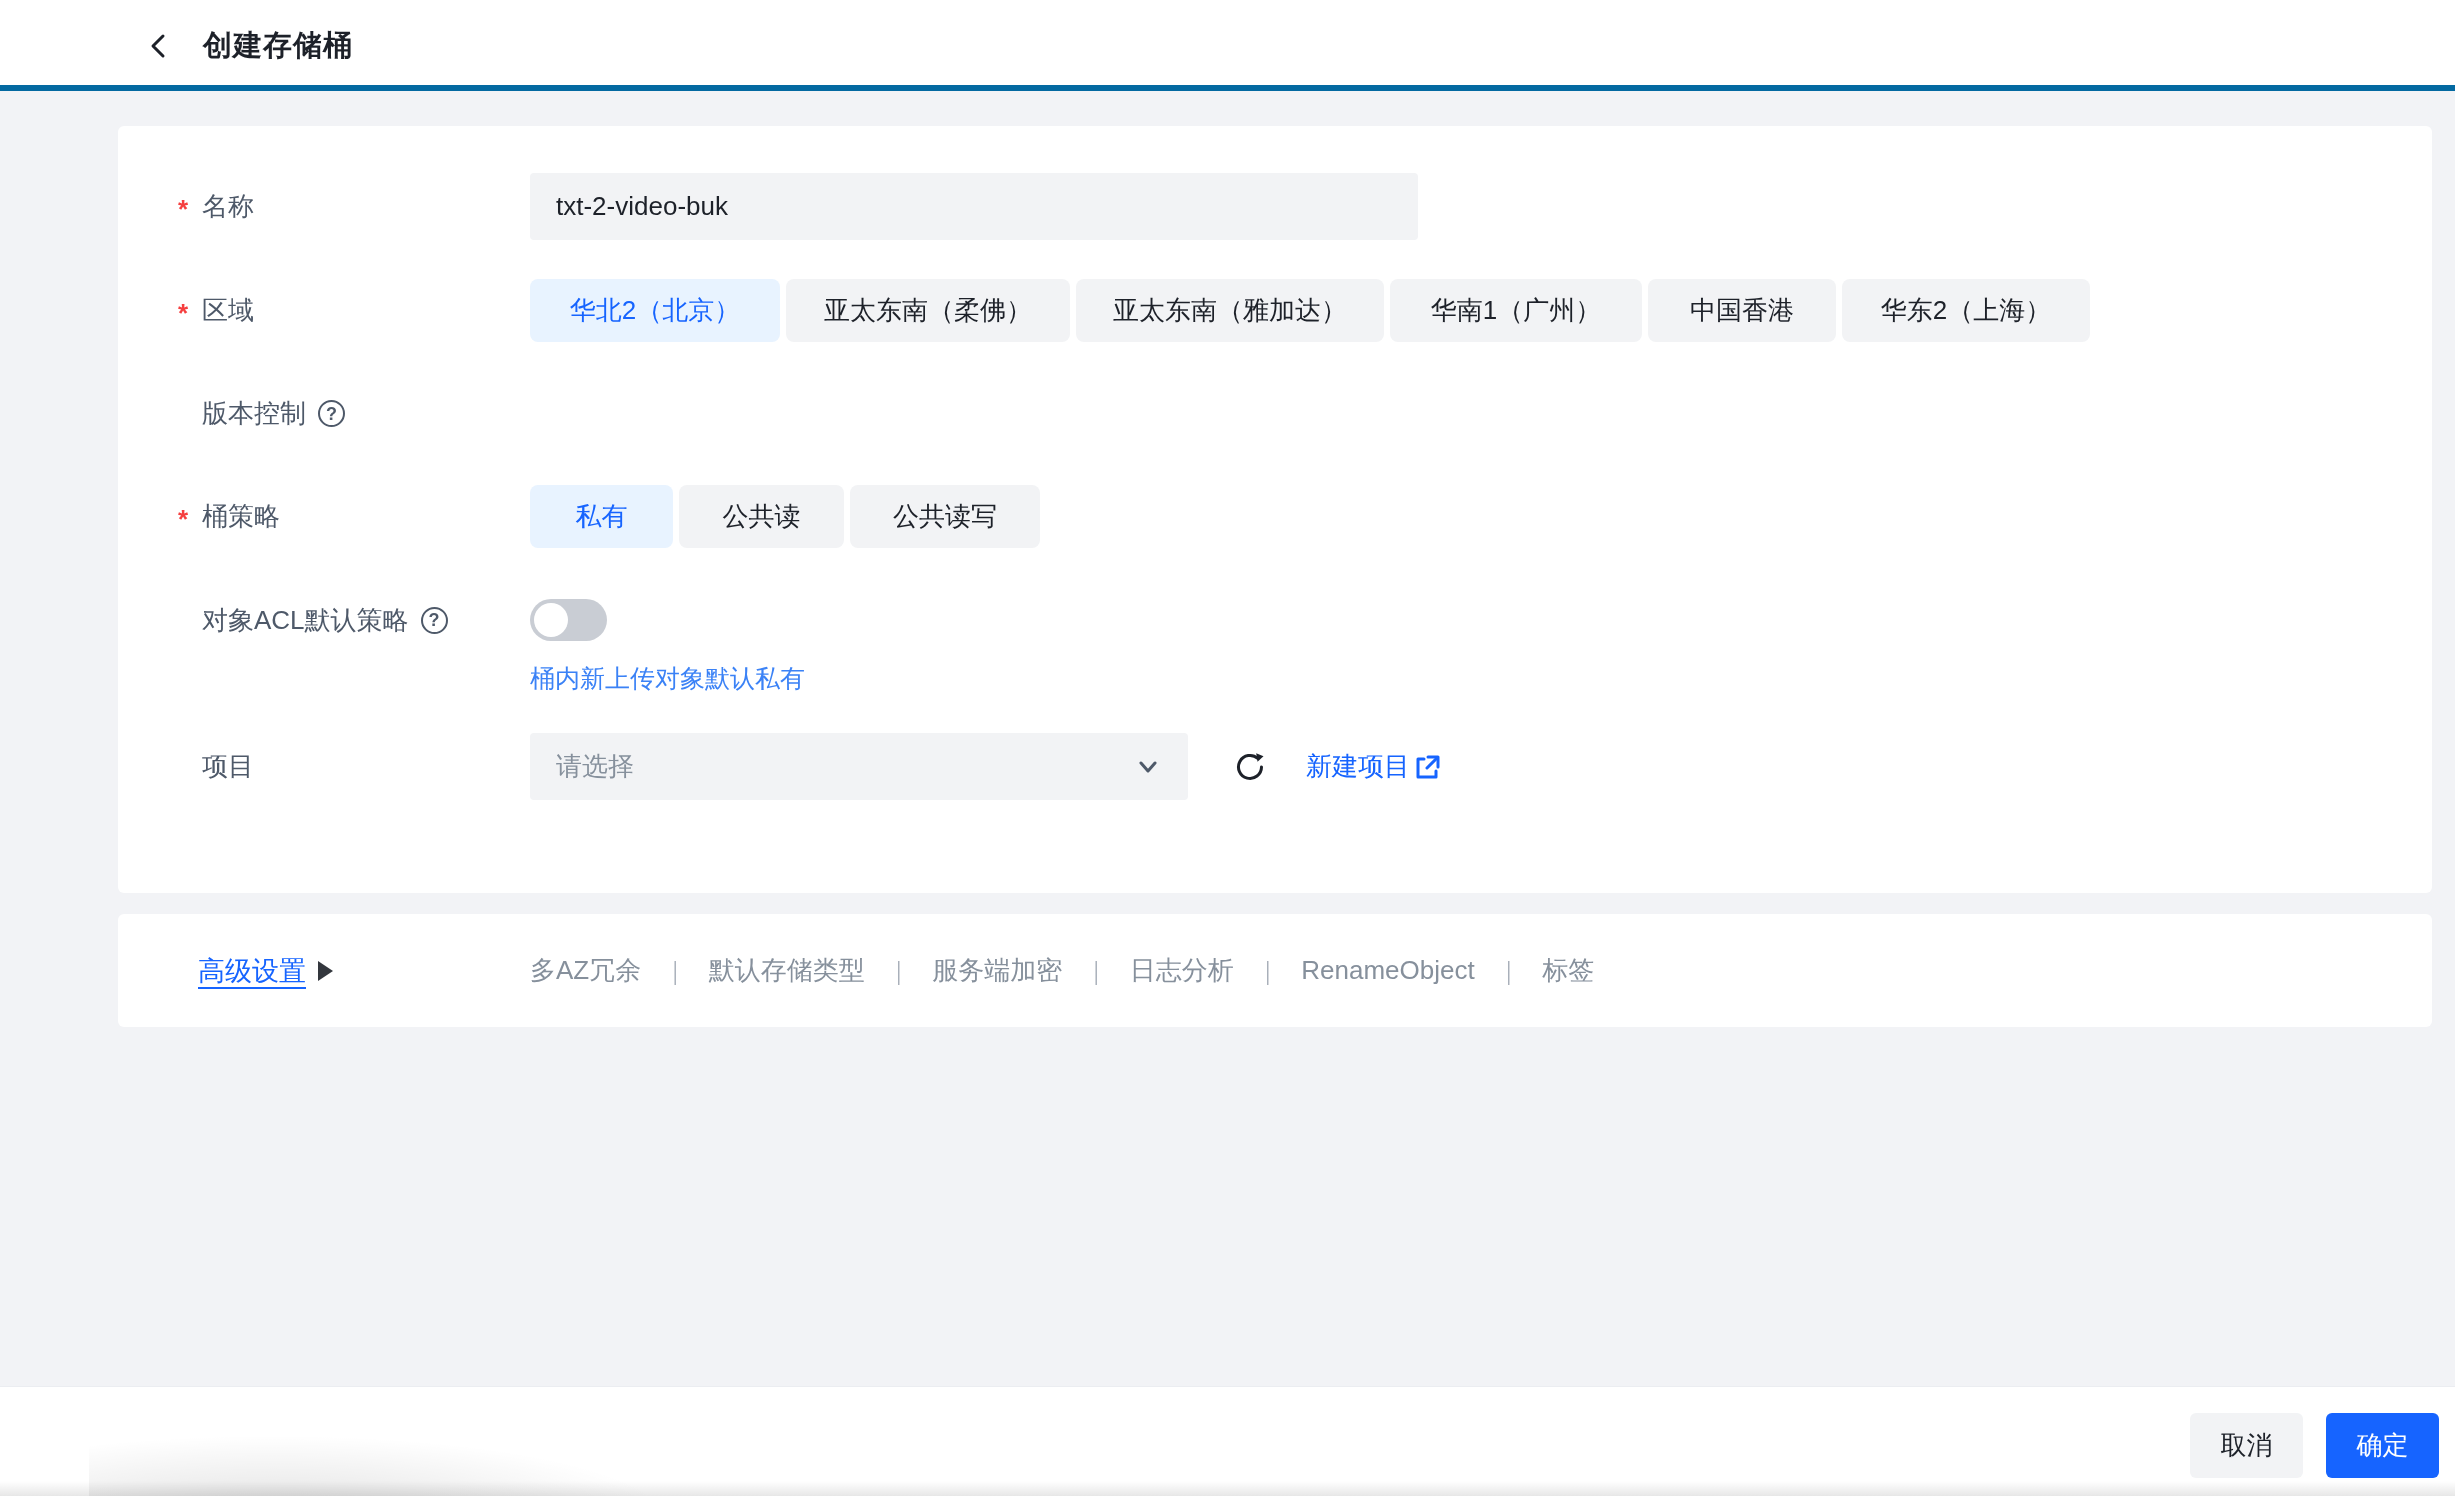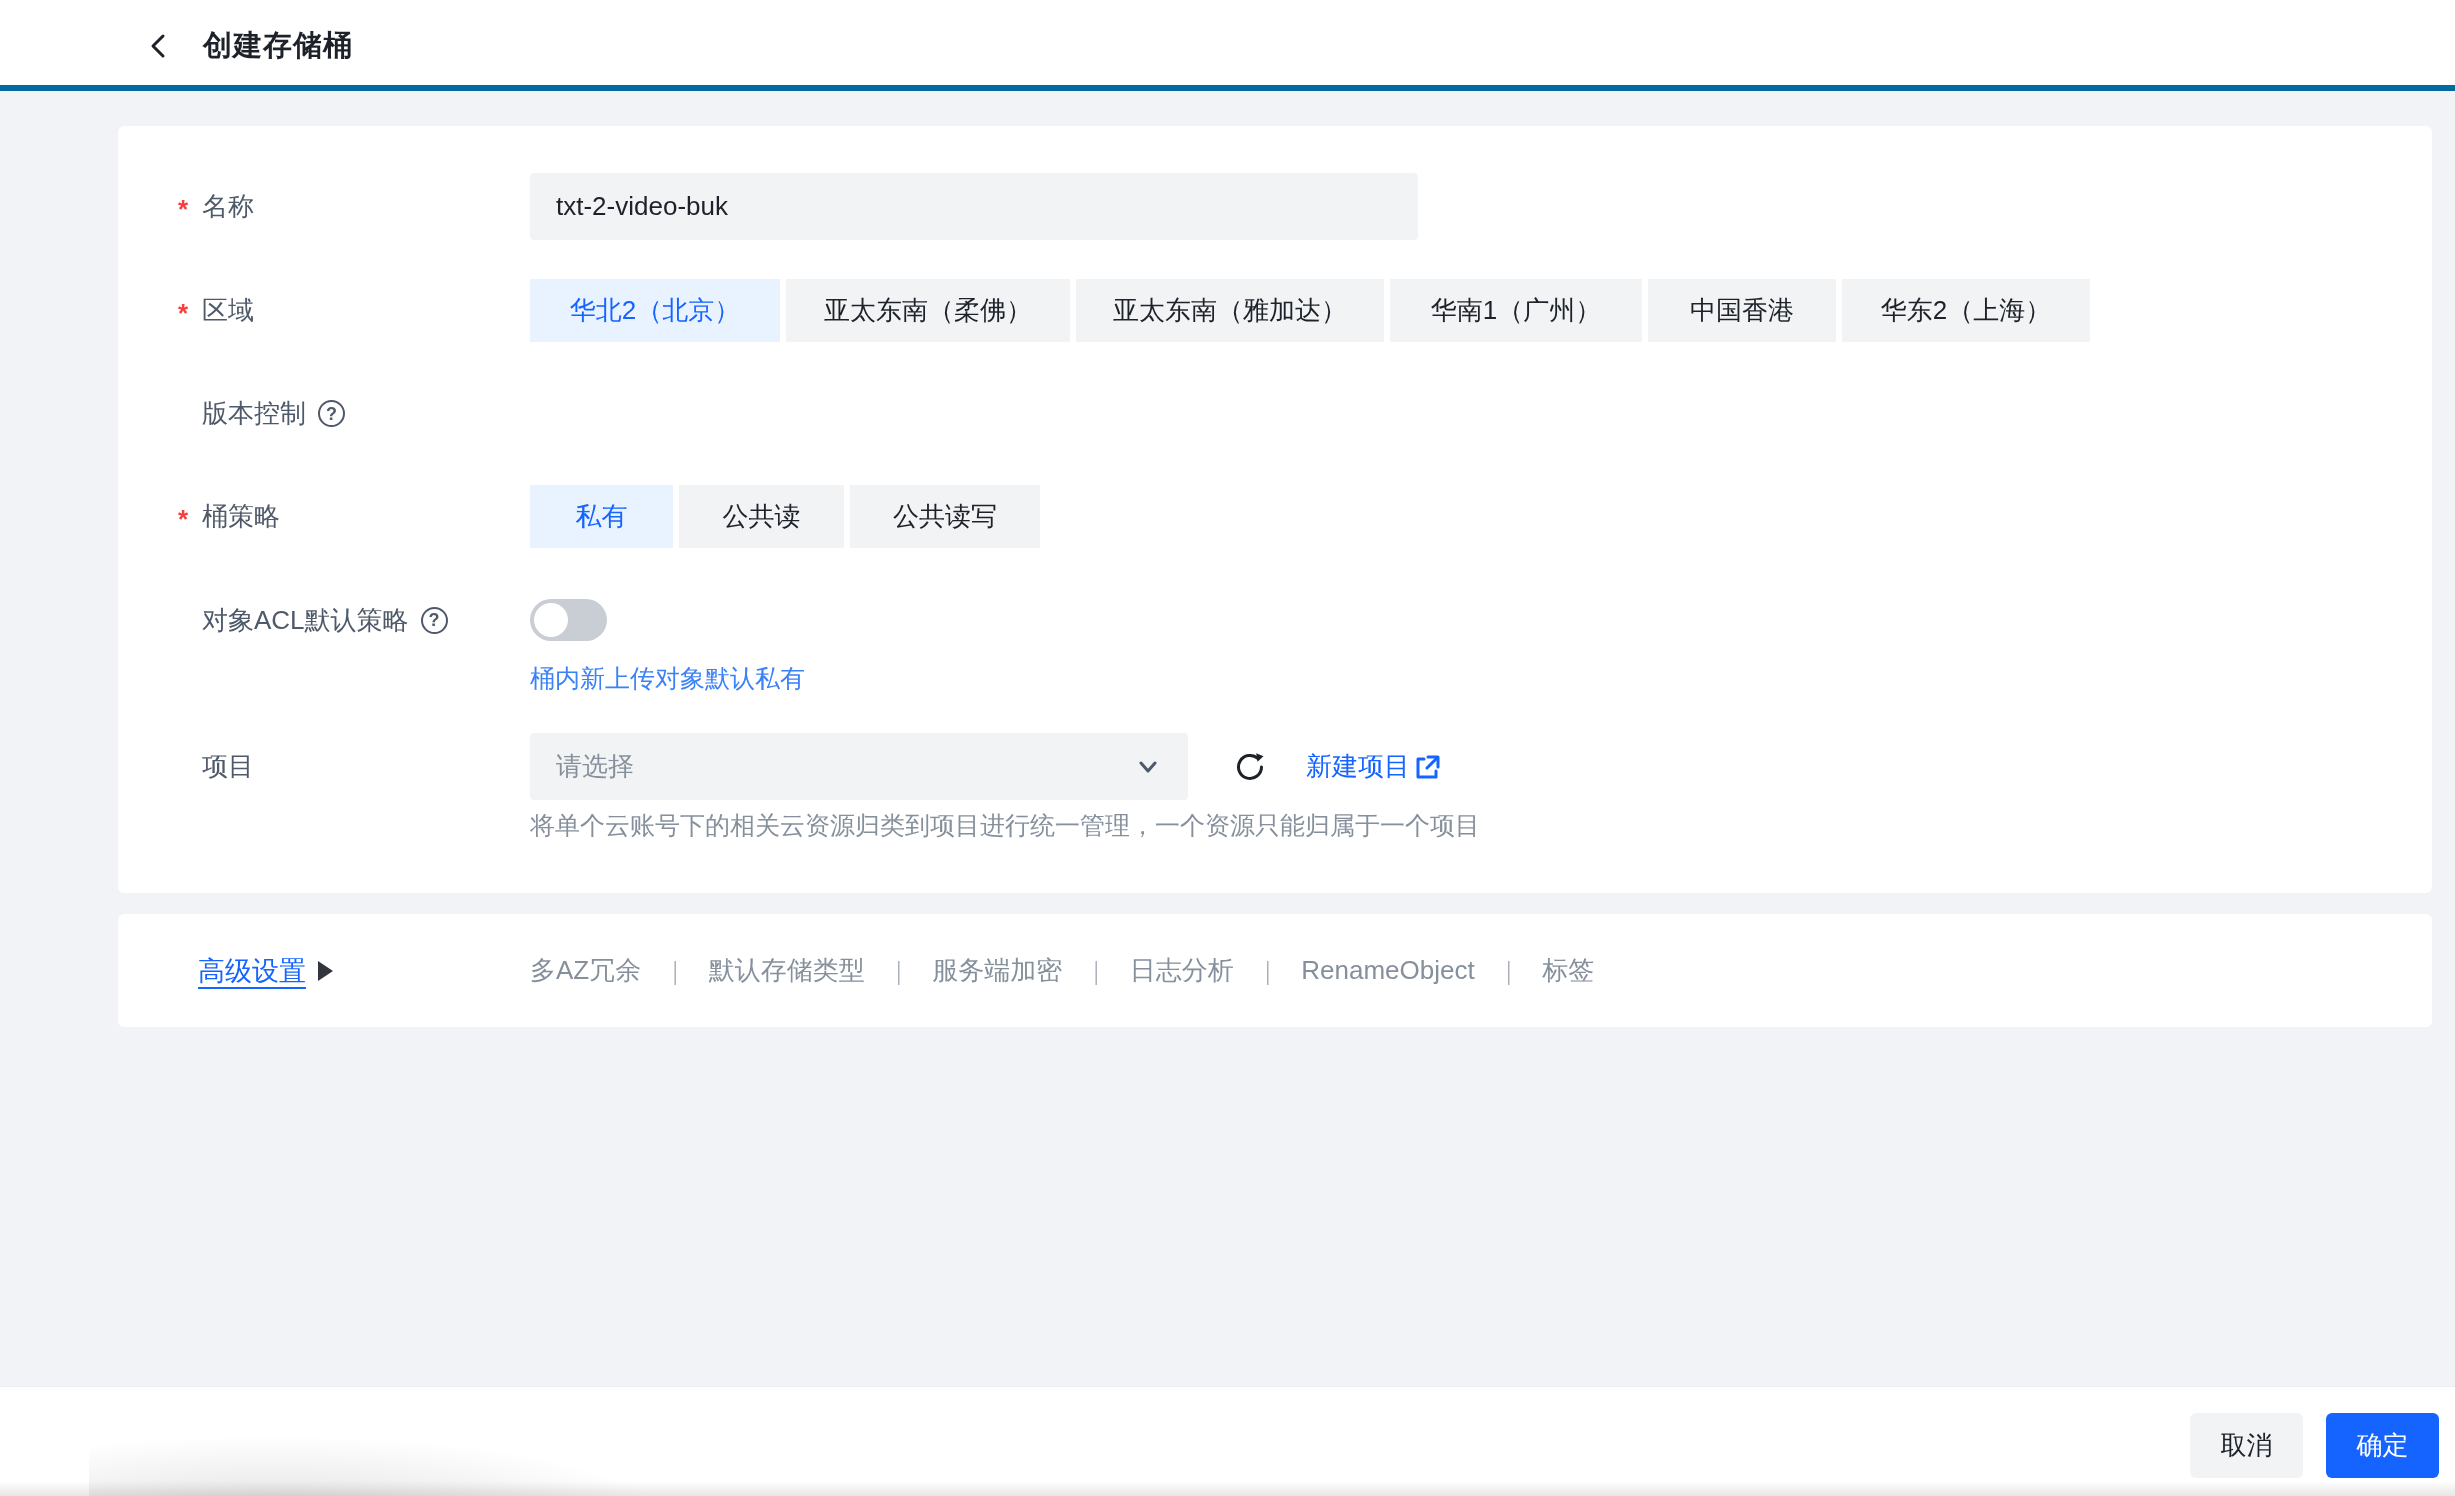--- a/index.html
+++ b/index.html
@@ -67,21 +67,21 @@
   
   .text-input {
     width:888px; height:67px; background:#f2f3f5; border:none; border-radius:4px;
     font-size:26px; color:#1d2129; padding:0 26px;
     font-family:"Liberation Sans","DejaVu Sans",sans-serif;
   }
 
   
   .seg { display:flex; gap:6px; }
   .seg-btn {
-    height:63px; background:#f2f3f5; border-radius:0; border:none;
+    height:63px; background:#f2f3f5; border-radius:8px; border:none;
     display:flex; align-items:center; justify-content:center;
     font-size:26px; color:#1d2129; cursor:pointer; white-space:nowrap;
   }
   .seg-btn.selected { background:#e8f3ff; color:#1664ff; }
   .seg-region .seg-btn:nth-child(1){ width:250px; }
   .seg-region .seg-btn:nth-child(2){ width:284px; }
   .seg-region .seg-btn:nth-child(3){ width:308px; }
   .seg-region .seg-btn:nth-child(4){ width:252px; }
   .seg-region .seg-btn:nth-child(5){ width:188px; }
   .seg-region .seg-btn:nth-child(6){ width:248px; }
@@ -269,25 +269,20 @@
         <span>
           <svg width="28" height="28" viewBox="0 0 28 28">
             <path d="M 12 6 H 6 V 24 H 24 V 18" fill="none" stroke="#1664ff" stroke-width="3" stroke-linecap="round" stroke-linejoin="round"></path>
             <path d="M 16 4 H 26 V 14" fill="none" stroke="#1664ff" stroke-width="3" stroke-linecap="round" stroke-linejoin="round"></path>
             <line x1="25" y1="5" x2="15" y2="15" stroke="#1664ff" stroke-width="3" stroke-linecap="round"></line>
           </svg>
         </span>
       </a>
     </div>
   </div>
-  <div class="row row-help">
-    <div class="row-control">
-      <span class="help-text">将单个云账号下的相关云资源归类到项目进行统一管理，一个资源只能归属于一个项目</span>
-    </div>
-  </div>
 
 </div>
 
 <div class="card card-advanced">
   <div class="advanced-link">
     <span class="advanced-label">高级设置</span>
     <span class="advanced-caret"></span>
   </div>
   <div class="advanced-features" id="advanced-features">
       <span>多AZ冗余</span>

